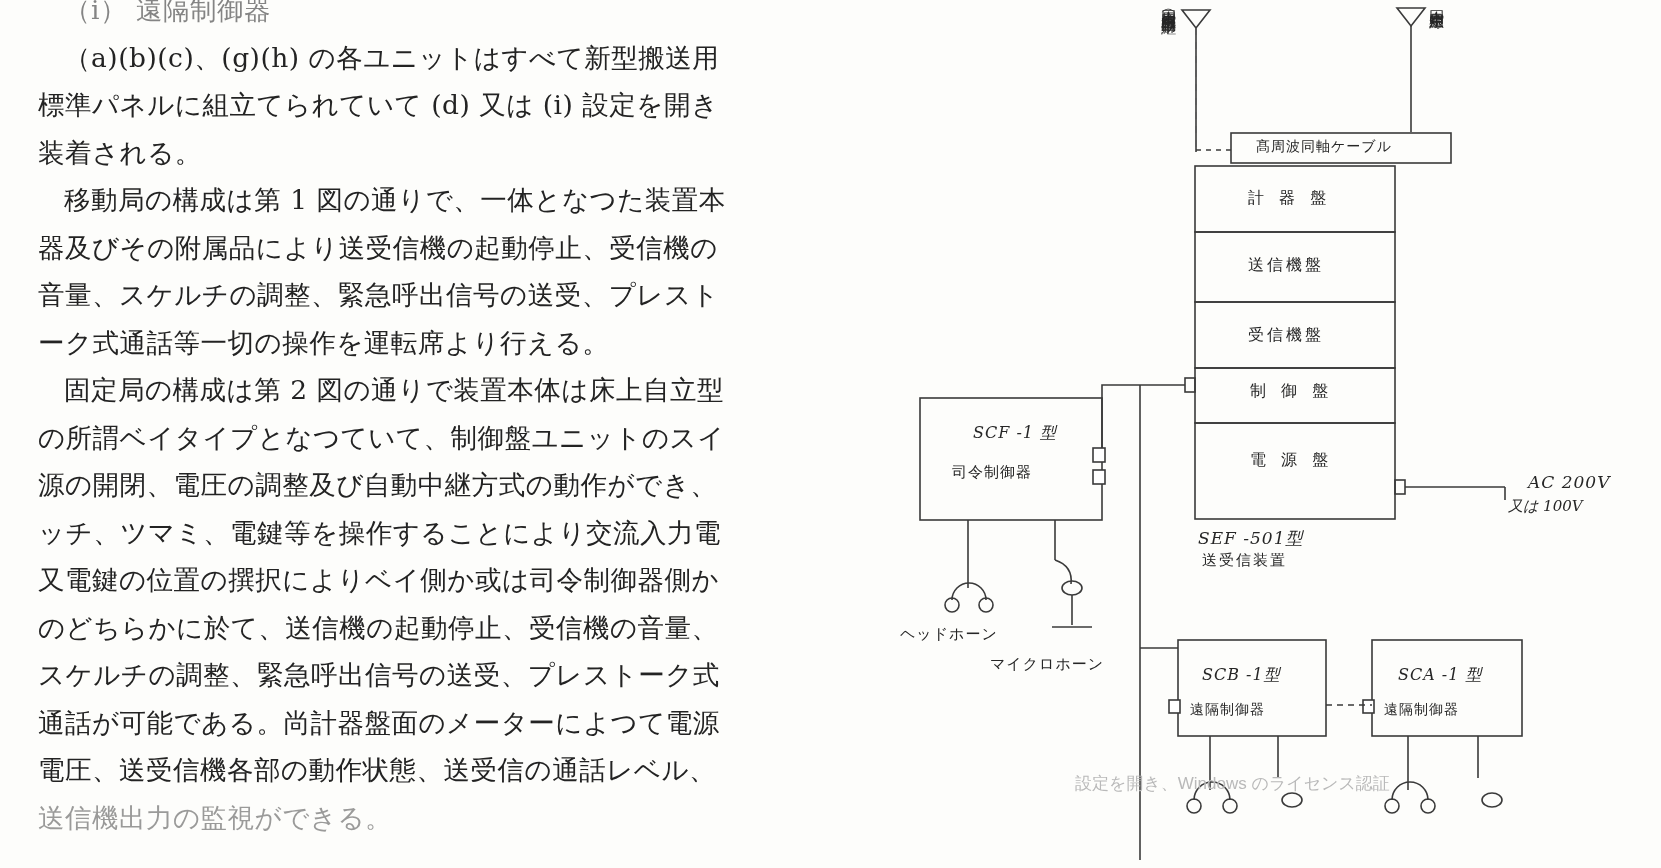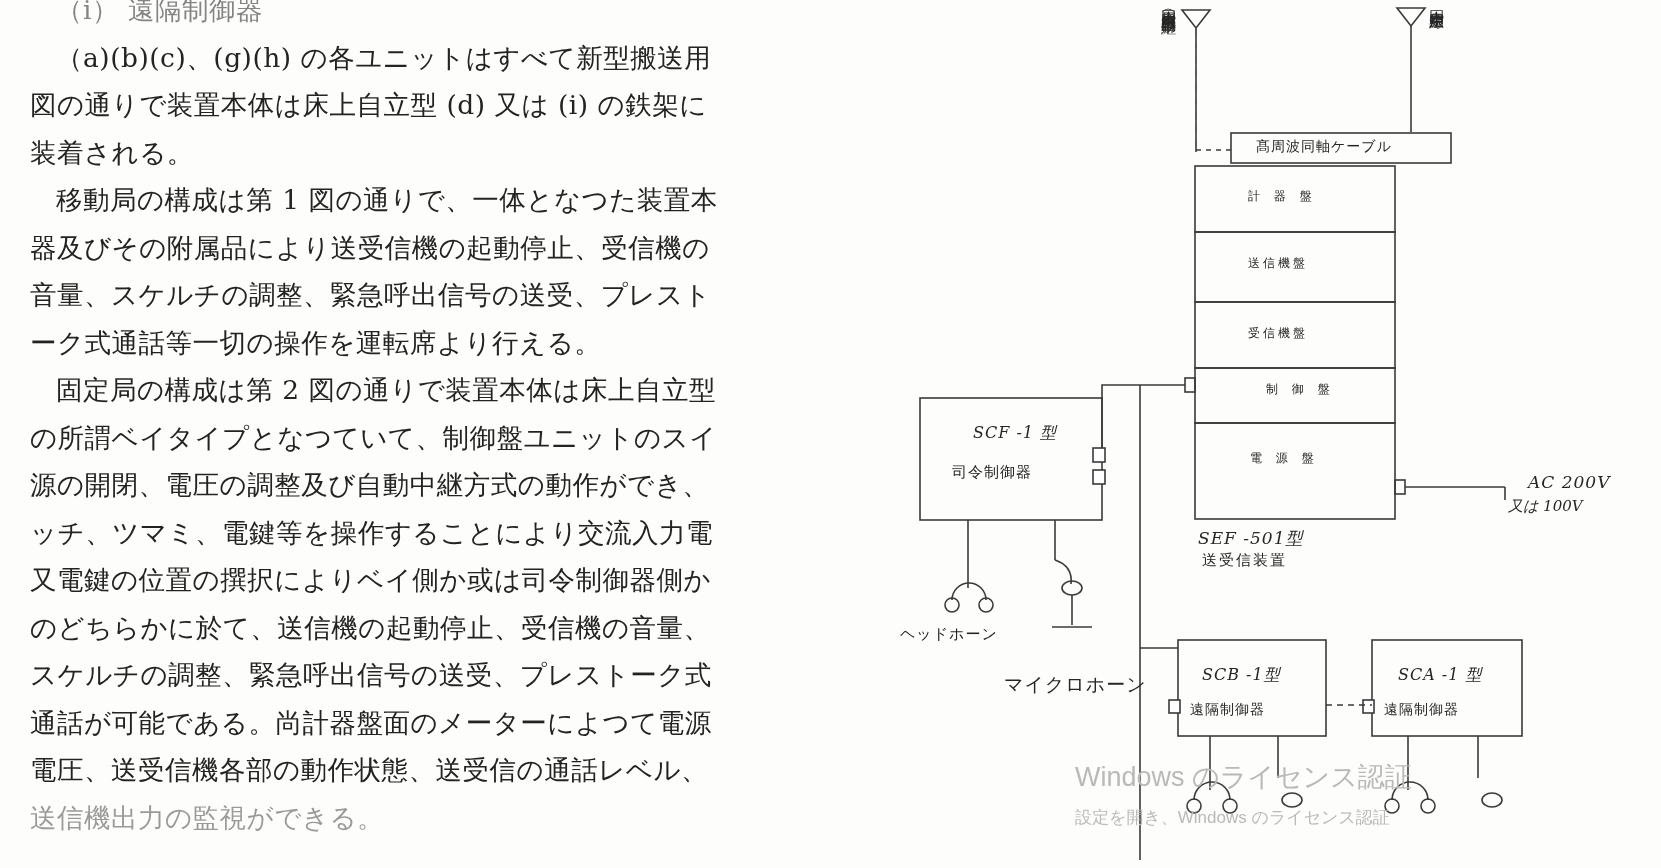--- a/index.html
+++ b/index.html
@@ -12,21 +12,21 @@
     width: 1661px;
     height: 868px;
     overflow: hidden;
     background: #fdfdfb;
     font-family: "Liberation Serif", serif;
     color: #2b2b2b;
   }
   
   #text-column {
     position: absolute;
-    left: 0;
+    left: 8px;
     top: 0;
     width: 880px;
     height: 868px;
     padding: 0px 20px 0 30px;
     box-sizing: border-box;
   }
   .para-line {
     font-size: 26.5px;
     line-height: 47.5px;
     letter-spacing: 0.5px;
@@ -51,21 +51,21 @@
     font-family: "DejaVu Serif", serif;
     font-size: 15px;
     letter-spacing: 1px;
     color: #262626;
     white-space: pre;
     line-height: 1.05;
   }
   .htext {
     position: absolute;
     font-family: "DejaVu Serif", serif;
-    font-size: 12px;
+    font-size: 16px;
     letter-spacing: 2px;
     color: #262626;
     white-space: pre;
   }
   .htext.small { font-size: 14px; letter-spacing: 1px; }
   .htext.italic { font-style: italic; font-family: "DejaVu Serif", serif; }
   
   #activation {
     position: absolute;
     left: 1075px;
@@ -80,21 +80,21 @@
   #activation .a-sub { font-size: 17px; line-height: 24px; margin-top: 12px; }
 </style>
 </head>
 <body>
 
 <div id="page">
 
   <div id="text-column">
     <div class="para-line indent" style="opacity:.55;margin-top:-14px;">（ⅰ） 遠隔制御器</div>
     <div class="para-line indent">（a)(b)(c)、(g)(h) の各ユニットはすべて新型搬送用</div>
-    <div class="para-line">図の通りで装置本体は床上自立型 (d) 又は (i) の鉄架に</div>
+    <div class="para-line">標準パネルに組立てられていて (d) 又は (i) 設定を開き</div>
     <div class="para-line">装着される。</div>
     <div class="para-line indent">移動局の構成は第 1 図の通りで、一体となつた装置本</div>
     <div class="para-line">器及びその附属品により送受信機の起動停止、受信機の</div>
     <div class="para-line">音量、スケルチの調整、緊急呼出信号の送受、プレスト</div>
     <div class="para-line">ーク式通話等一切の操作を運転席より行える。</div>
     <div class="para-line indent">固定局の構成は第 2 図の通りで装置本体は床上自立型</div>
     <div class="para-line">の所謂ベイタイプとなつていて、制御盤ユニットのスイ</div>
     <div class="para-line">源の開閉、電圧の調整及び自動中継方式の動作ができ、</div>
     <div class="para-line">ッチ、ツマミ、電鍵等を操作することにより交流入力電</div>
     <div class="para-line">又電鍵の位置の撰択によりベイ側か或は司令制御器側か</div>
@@ -182,41 +182,40 @@
     </svg>
 
     <div class="vtext" style="left:280px; top:-2px; height:238px;">固定用空中線（自動中継）</div>
     <div class="vtext" style="left:548px; top:-2px; height:110px; font-size:15px;">固定空中用線</div>
 
     <div class="htext small" style="left:376px; top:138px;">髙周波同軸ケーブル</div>
 
     <div class="htext" style="left:368px; top:188px; letter-spacing:5px;">計 器 盤</div>
     <div class="htext" style="left:368px; top:255px; letter-spacing:3px;">送信機盤</div>
     <div class="htext" style="left:368px; top:325px; letter-spacing:3px;">受信機盤</div>
-    <div class="htext" style="left:386px; top:381px; letter-spacing:5px;">制 御 盤</div>
+    <div class="htext" style="left:370px; top:381px; letter-spacing:5px;">制 御 盤</div>
     <div class="htext" style="left:370px; top:450px; letter-spacing:5px;">電 源 盤</div>
 
     <div class="htext italic" style="left:318px; top:527px; font-size:17px; letter-spacing:1px;">SEF -501型</div>
     <div class="htext" style="left:322px; top:551px; font-size:15px; letter-spacing:2px;">送受信装置</div>
 
     <div class="htext italic" style="left:648px; top:472px; font-size:17px; letter-spacing:1px;">AC 200V</div>
     <div class="htext" style="left:628px; top:497px; font-size:15px; letter-spacing:0px; font-style:italic;">又は 100V</div>
 
     <div class="htext italic" style="left:93px; top:423px; font-size:16px; letter-spacing:1px;">SCF -1 型</div>
     <div class="htext" style="left:72px; top:463px; font-size:15px; letter-spacing:1px;">司令制御器</div>
 
     <div class="htext" style="left:20px; top:625px; font-size:15px; letter-spacing:1px;">ヘッドホーン</div>
-    <div class="htext" style="left:124px; top:655px; font-size:19px; letter-spacing:1px;margin-top:17px;">マイクロホーン</div>
+    <div class="htext" style="left:110px; top:655px; font-size:15px; letter-spacing:1px;">マイクロホーン</div>
 
     <div class="htext italic" style="left:322px; top:665px; font-size:16px; letter-spacing:1px;">SCB -1型</div>
     <div class="htext" style="left:310px; top:701px; font-size:14px; letter-spacing:1px;">遠隔制御器</div>
 
     <div class="htext italic" style="left:518px; top:665px; font-size:16px; letter-spacing:1px;">SCA -1 型</div>
     <div class="htext" style="left:504px; top:701px; font-size:14px; letter-spacing:1px;">遠隔制御器</div>
 
   </div>
 
   <div id="activation">
-    <div class="a-title">Windows のライセンス認証</div>
     <div class="a-sub">設定を開き、Windows のライセンス認証</div>
   </div>
 
 </div>
 
 </body></html>

